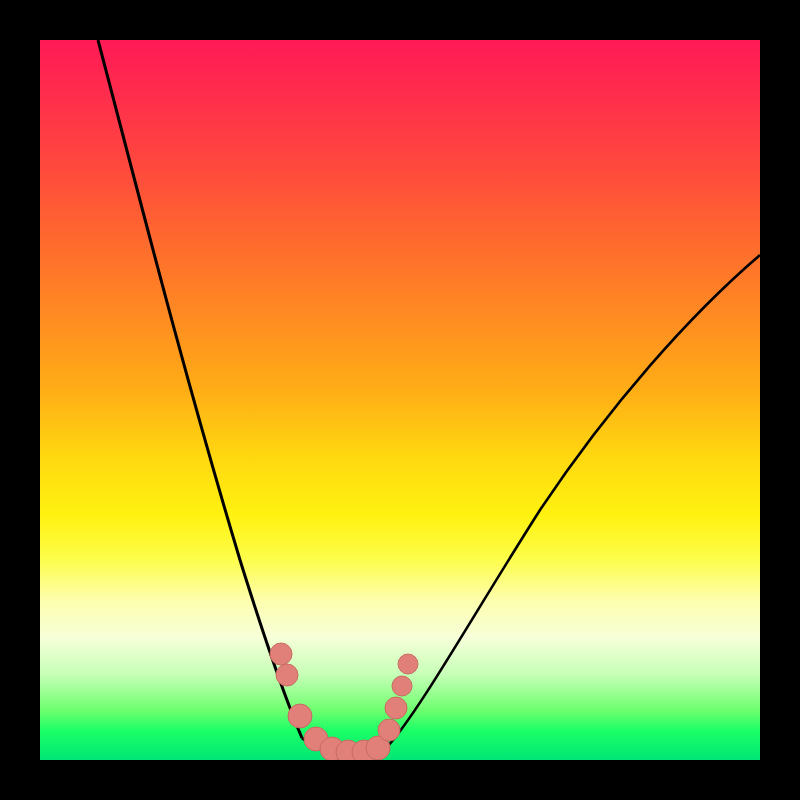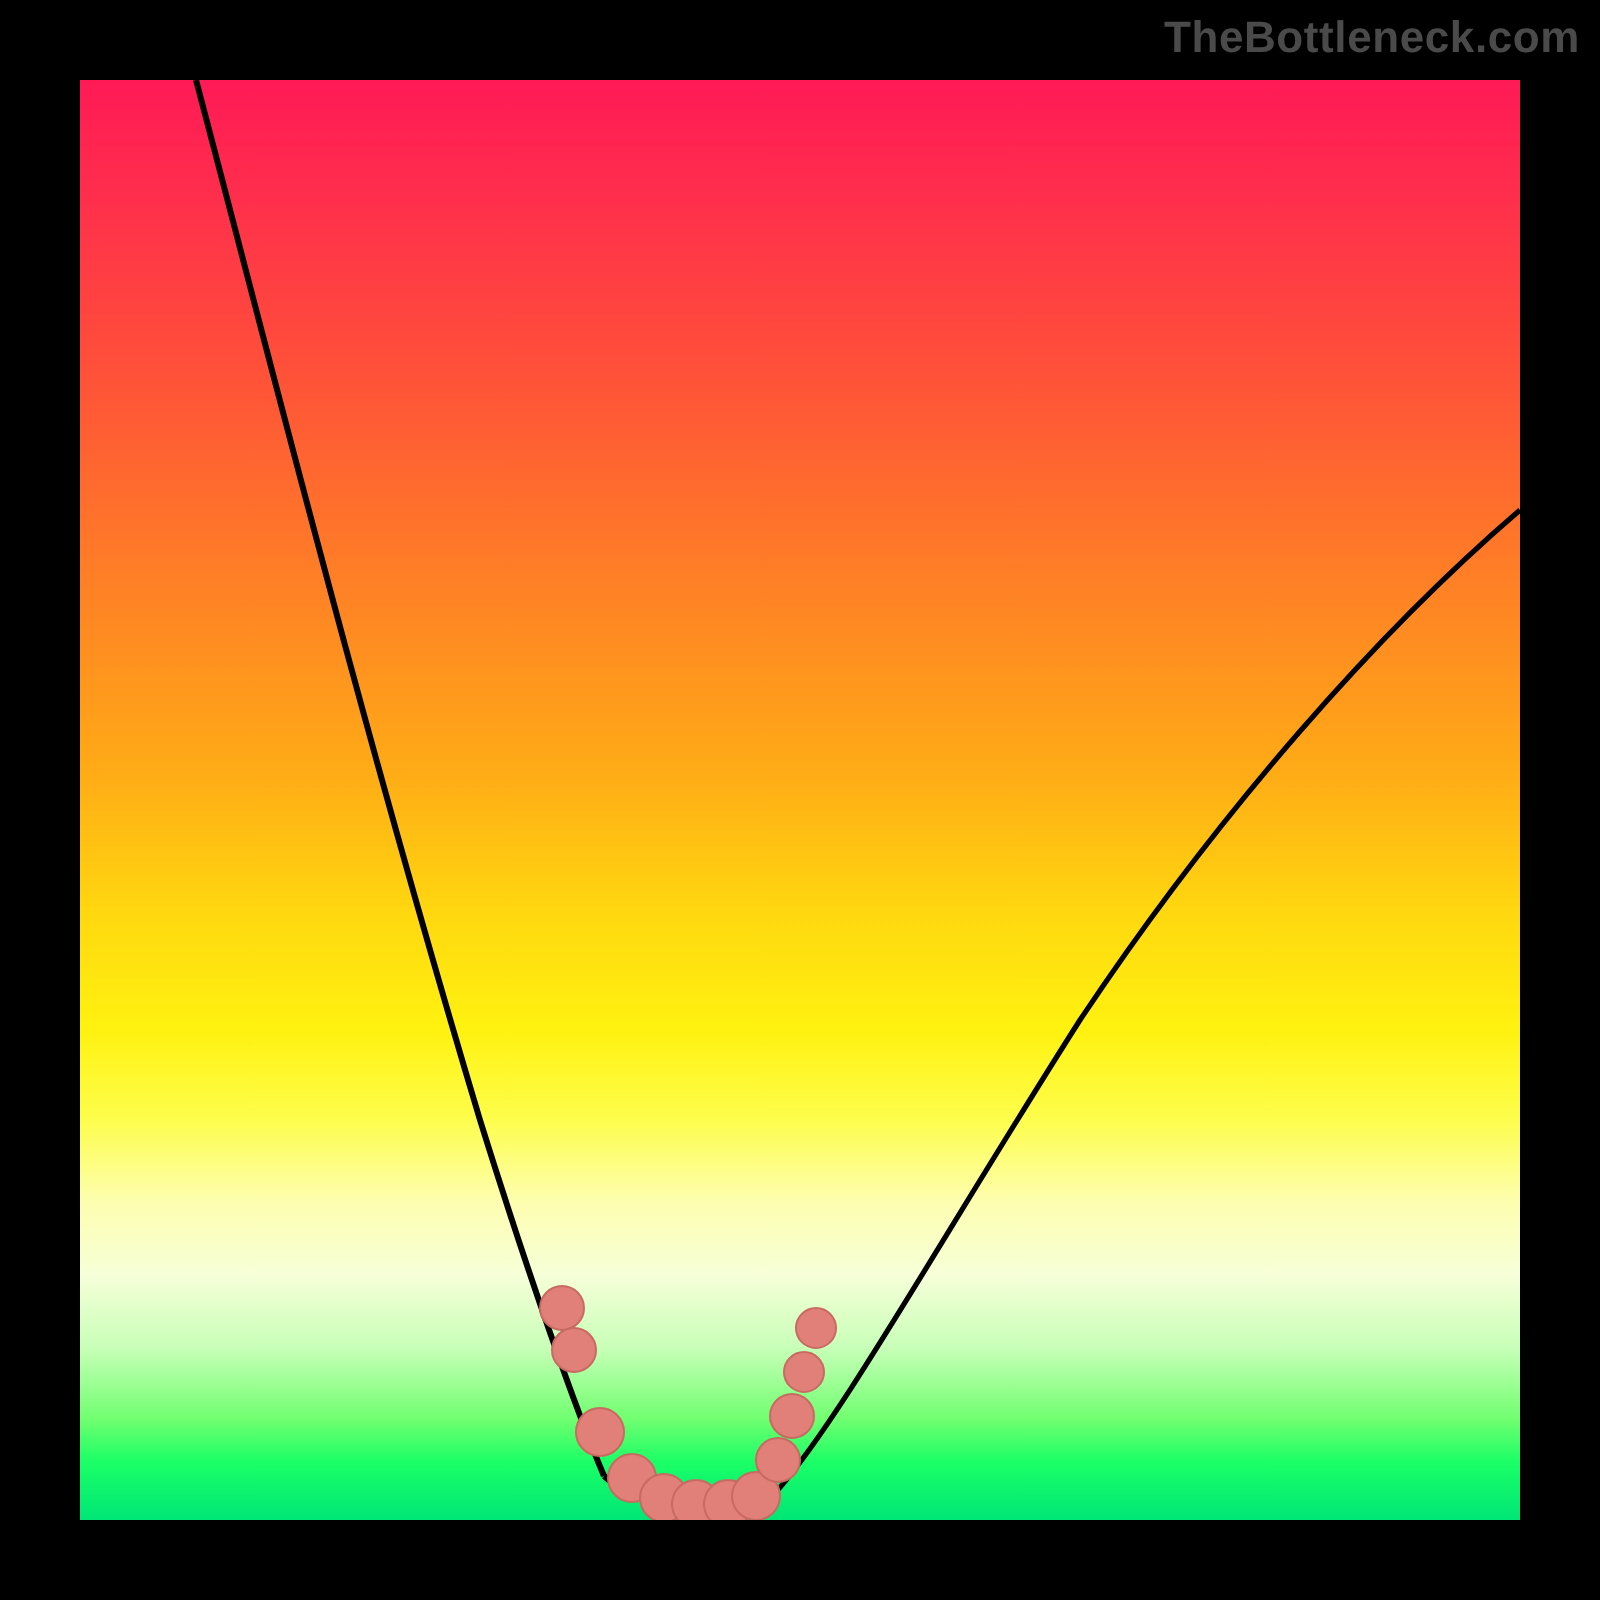--- a/index.html
+++ b/index.html
@@ -93,14 +93,13 @@
 
         <circle cx="349" cy="690" r="11"></circle>
         <circle cx="356" cy="668" r="11"></circle>
 
         <circle cx="362" cy="646" r="10"></circle>
         <circle cx="368" cy="624" r="10"></circle>
       </g>
     </svg>
   </div>
 
-  <div class="watermark">TheBottleneck.com</div>
 </div>
 
 </body></html>

